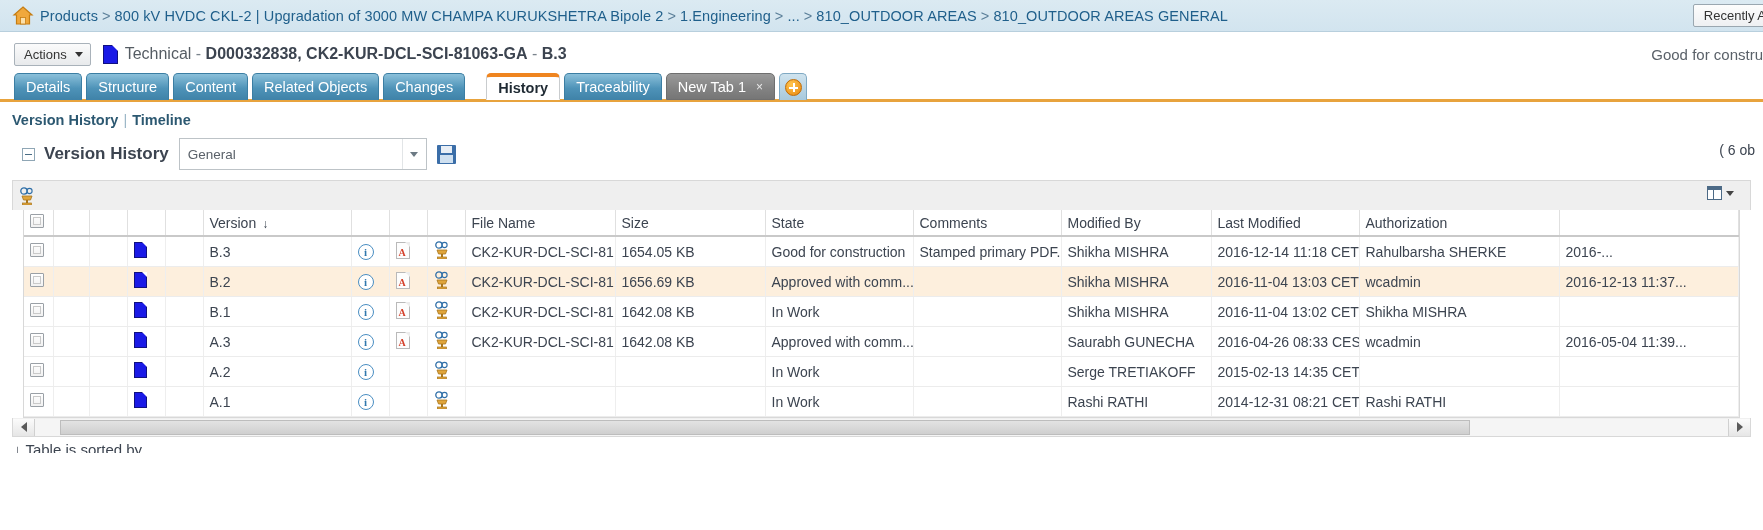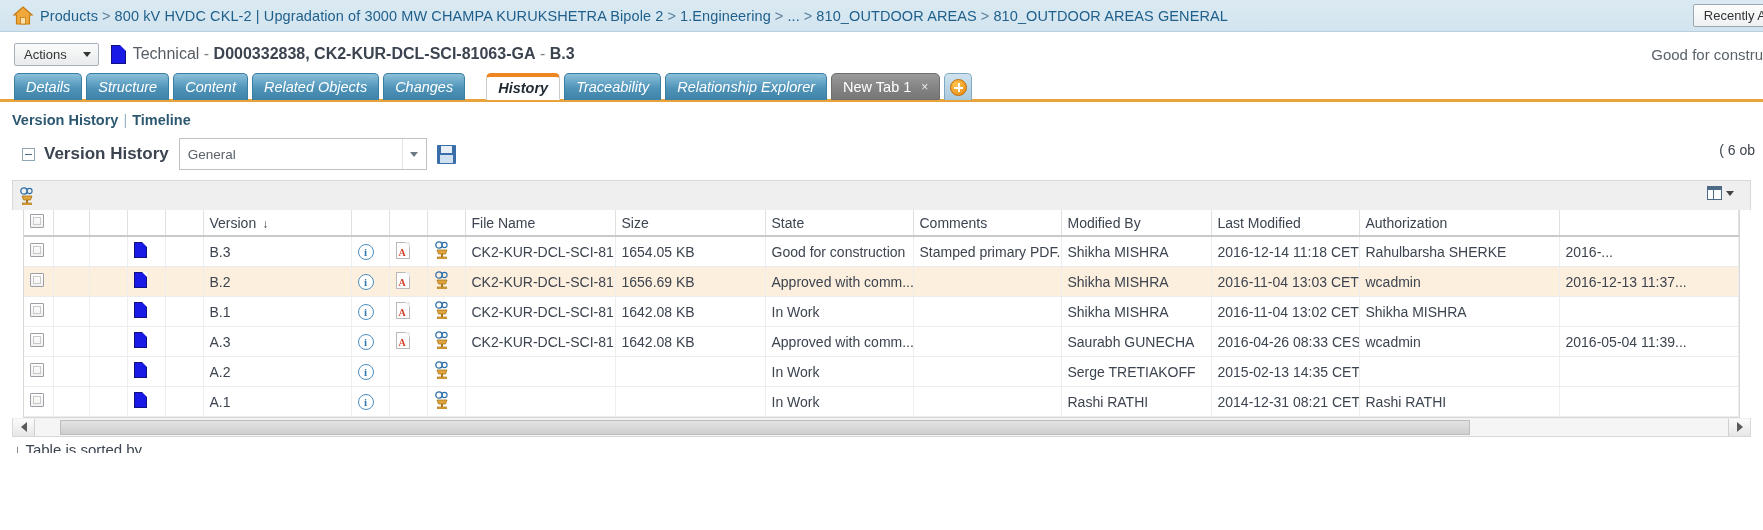--- a/index.html
+++ b/index.html
@@ -53,21 +53,21 @@
   }
   .actions-btn {
     border: 1px solid #a9b2ba;
     background: linear-gradient(180deg,#fbfbfb,#e8eaec);
     font-size: 13px;
     color: #333;
     padding: 3px 7px 3px 9px;
     border-radius: 2px;
     display: inline-flex;
     align-items: center;
-    gap: 16px;
+    gap: 8px;
     margin-right: 12px;
   }
   .actions-btn .caret {
     width: 0; height: 0;
     border-left: 4px solid transparent;
     border-right: 4px solid transparent;
     border-top: 5px solid #333;
     display: inline-block;
   }
   .doc-icon-blue {
@@ -111,21 +111,20 @@
     border-bottom: 3px solid #e8a33d;
     background: #fff;
   }
   .tab {
     height: 27px;
     display: inline-flex;
     align-items: center;
     justify-content: center;
     padding: 0 11px;
     font-size: 14.5px;
-    font-style: italic;
     color: #ffffff;
     background: linear-gradient(180deg,#8bc0da 0%, #4e93b8 55%, #3f82a8 100%);
     border: 1px solid #3b7ea3;
     border-bottom: none;
     border-radius: 5px 5px 0 0;
     white-space: nowrap;
     position: relative;
     top: 1px;
   }
   .tab.active {
@@ -467,21 +466,20 @@
 </div>
 
 <div class="tabbar">
   <div class="tab">Details</div>
   <div class="tab">Structure</div>
   <div class="tab">Content</div>
   <div class="tab">Related Objects</div>
   <div class="tab">Changes</div>
   <div class="tab active">History</div>
   <div class="tab">Traceability</div>
-  <div class="tab">Relationship Explorer</div>
   <div class="tab newtab">
     <span>New Tab 1</span>
     <span class="closex">×</span>
   </div>
   <div class="plus-tab">
     <span class="plus-circle"></span>
   </div>
 </div>
 
 <div class="subnav">

